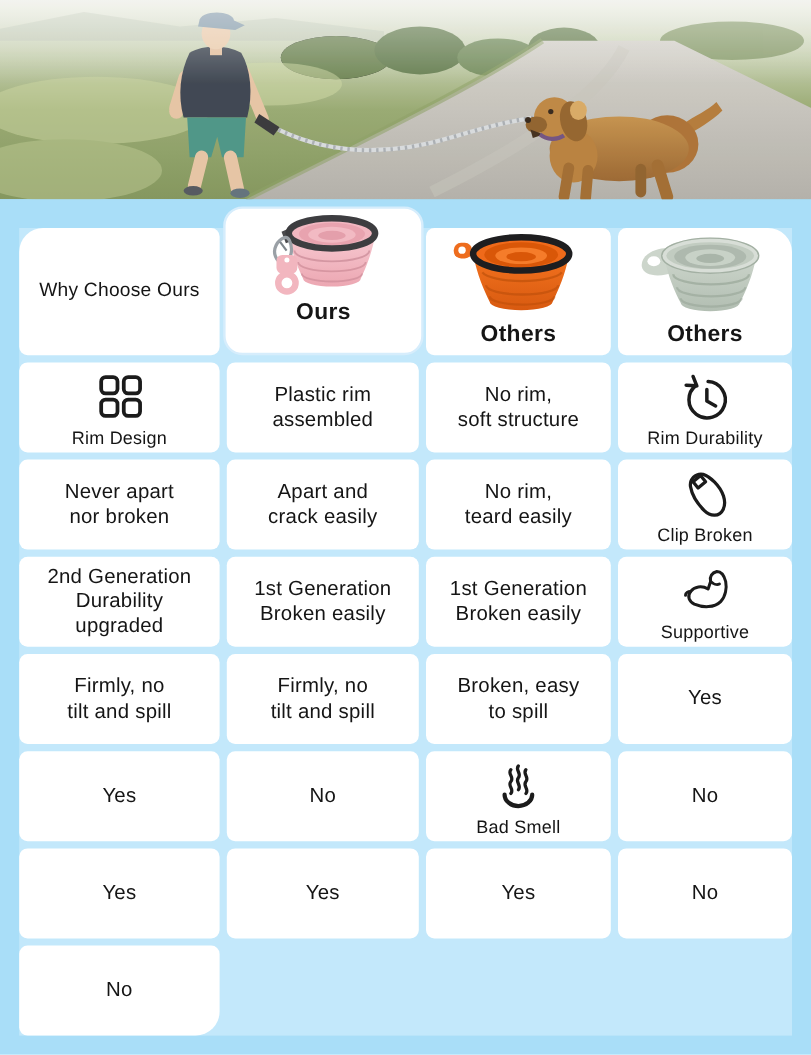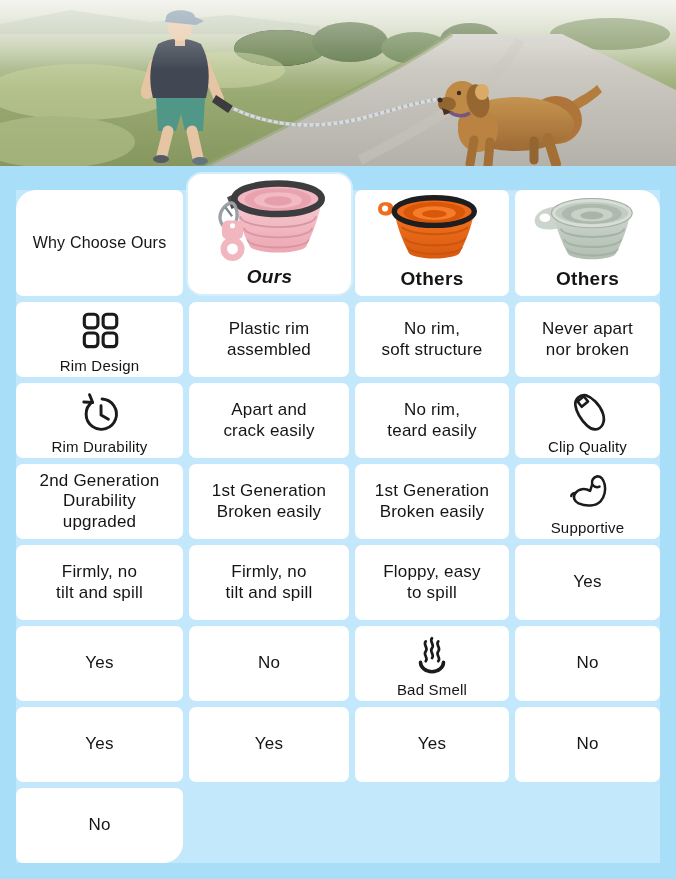--- a/index.html
+++ b/index.html
@@ -37,21 +37,21 @@
   .corner-br{border-bottom-right-radius:20px;}
 
   .header-label{font-size:16px;letter-spacing:.2px;}
   .col-title{font-size:19px;font-weight:600;letter-spacing:.3px;line-height:1;margin-top:2px;}
   .header-cell{justify-content:space-between;padding-bottom:8px;}
   .ours-card{
     position:relative;z-index:2;
     margin:-18px -4px 0 -3px;
     border:2px solid #d6edfc;
     border-radius:16px;
-    justify-content:space-between;padding-bottom:8px;font-style:italic;
+    justify-content:space-between;padding-bottom:24px;
   }
   .bowl{display:block;}
 
   .label-cell{gap:3px;padding-top:4px;}
   .label-cell .icon{display:block;}
   .row-label{font-size:15px;letter-spacing:.2px;line-height:1.1;}
 
   .val{
     font-size:17px;line-height:1.2;letter-spacing:.2px;
     white-space:pre-line;
@@ -238,47 +238,47 @@
     </div>
     <div class="cell">
         <span class="val">Plastic rim
 assembled</span>
       </div>
     <div class="cell">
         <span class="val">No rim,
 soft structure</span>
       </div>
 
-    <div class="cell">
-        <span class="val">Never apart
-nor broken</span>
-      </div>
     <div class="cell label-cell">
       <svg class="icon" width="46" height="46" viewBox="0 0 44 44" fill="none" stroke="#1b1b1b" stroke-width="2.8" stroke-linecap="round" stroke-linejoin="round">
         <path d="M14.5 11.5 A14.5 14.5 0 1 0 24 8.6"></path>
         <path d="M15 12 L12 4.5 M15 12 L6.5 11.5"></path>
         <path d="M23 15 L23 24 L30 28"></path>
       </svg>
       <span class="row-label">Rim Durability</span>
     </div>
     <div class="cell">
+        <span class="val">Never apart
+nor broken</span>
+      </div>
+    <div class="cell">
         <span class="val">Apart and
 crack easily</span>
       </div>
     <div class="cell">
         <span class="val">No rim,
 teard easily</span>
       </div>
 
     <div class="cell label-cell">
       <svg class="icon" width="46" height="46" viewBox="0 0 44 44" fill="none" stroke="#1b1b1b" stroke-width="2.6" stroke-linecap="round" stroke-linejoin="round">
         <path d="M20 5 C14 4 9 9 10 15 C11 21 15 28 21 34 C26 39 33 39 36 33 C39 27 36 18 29 11 C26 8 23 6 20 5 Z"></path>
         <path d="M12 11 l6 -5 l4 5 l-6 5 z"></path>
       </svg>
-      <span class="row-label">Clip Quality</span>
+      <span class="row-label">Clip Broken</span>
     </div>
     <div class="cell">
         <span class="val">2nd Generation
 Durability
 upgraded</span>
       </div>
     <div class="cell">
         <span class="val">1st Generation
 Broken easily</span>
       </div>
@@ -297,21 +297,21 @@
     </div>
     <div class="cell">
         <span class="val">Firmly, no
 tilt and spill</span>
       </div>
     <div class="cell">
         <span class="val">Firmly, no
 tilt and spill</span>
       </div>
     <div class="cell">
-        <span class="val">Floppy, easy
+        <span class="val">Broken, easy
 to spill</span>
       </div>
 
     <div class="cell">
         <span class="val">Yes</span>
       </div>
     <div class="cell">
         <span class="val">Yes</span>
       </div>
     <div class="cell">

